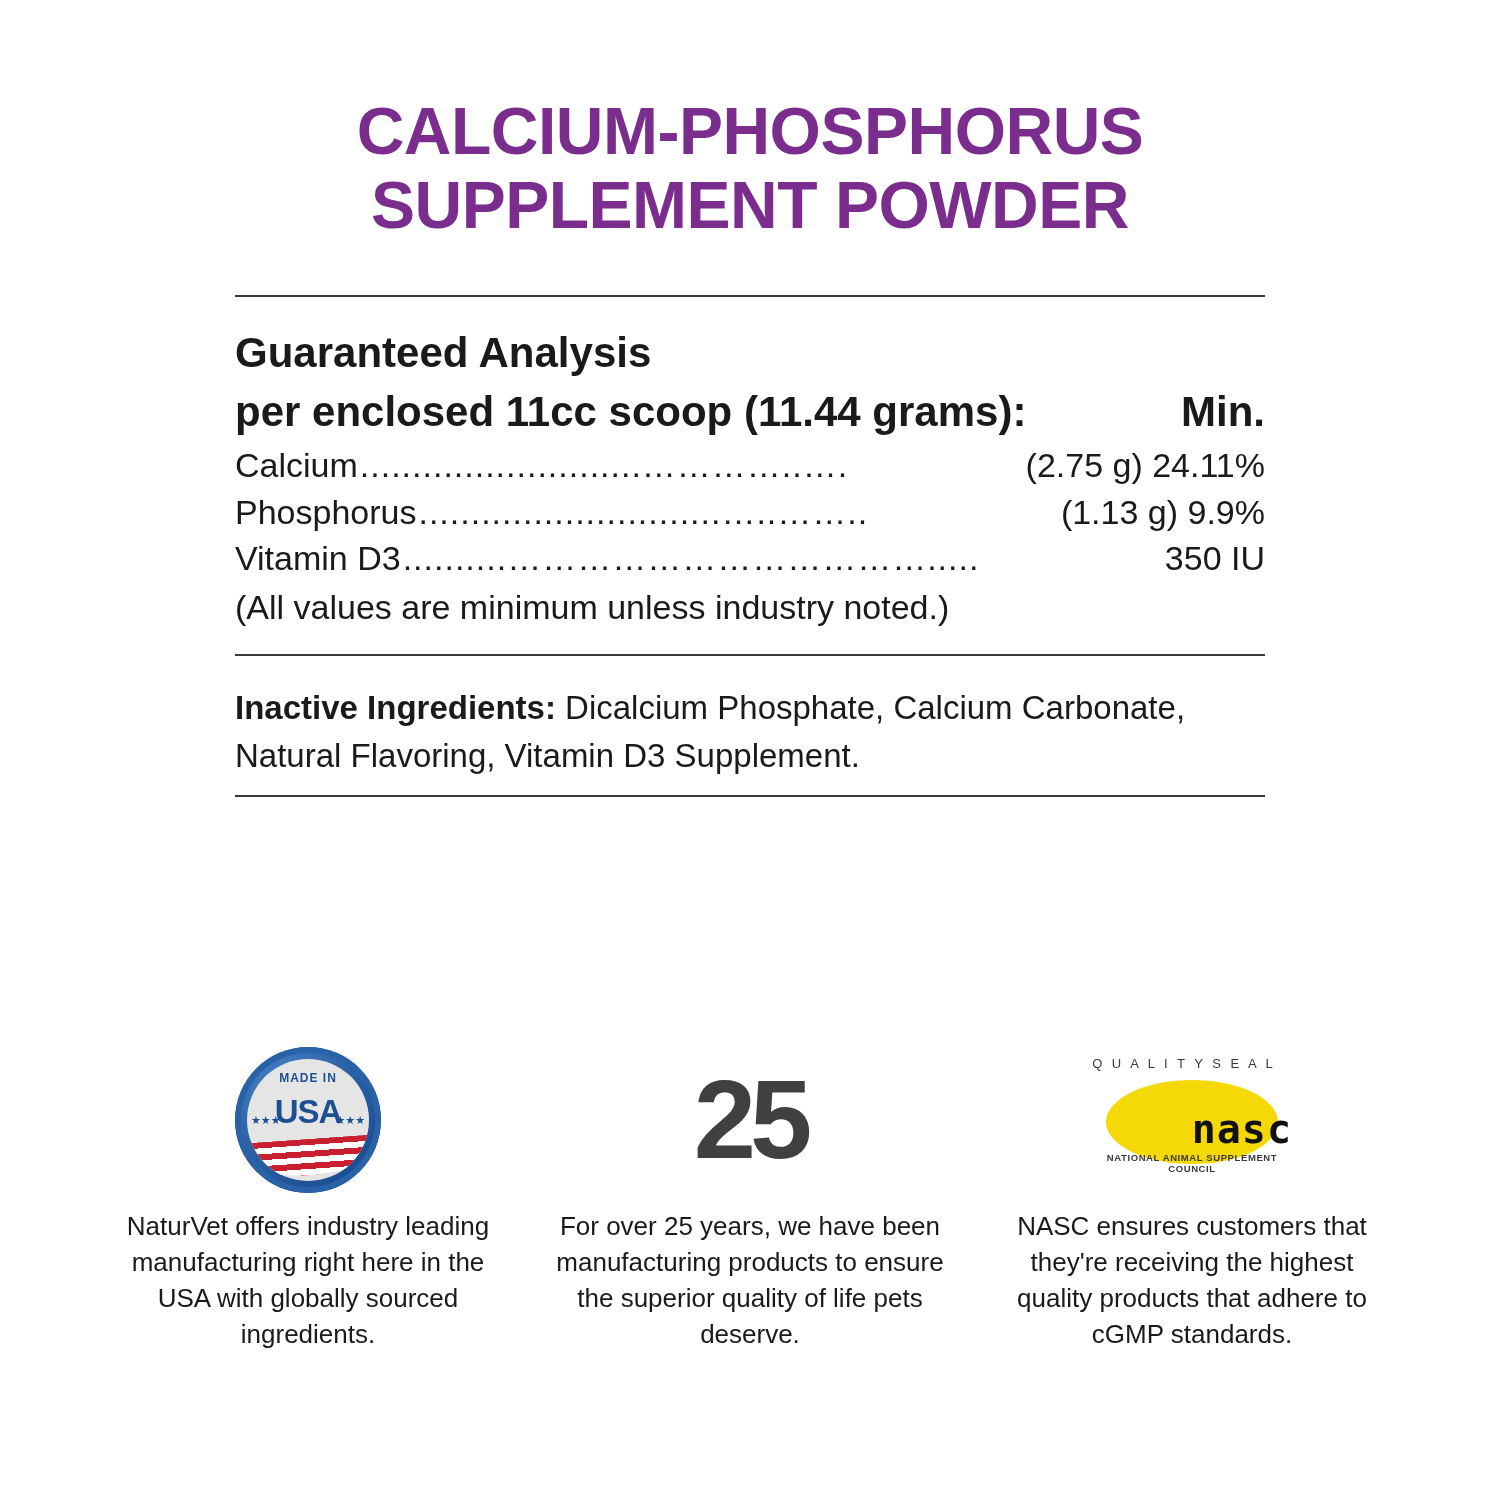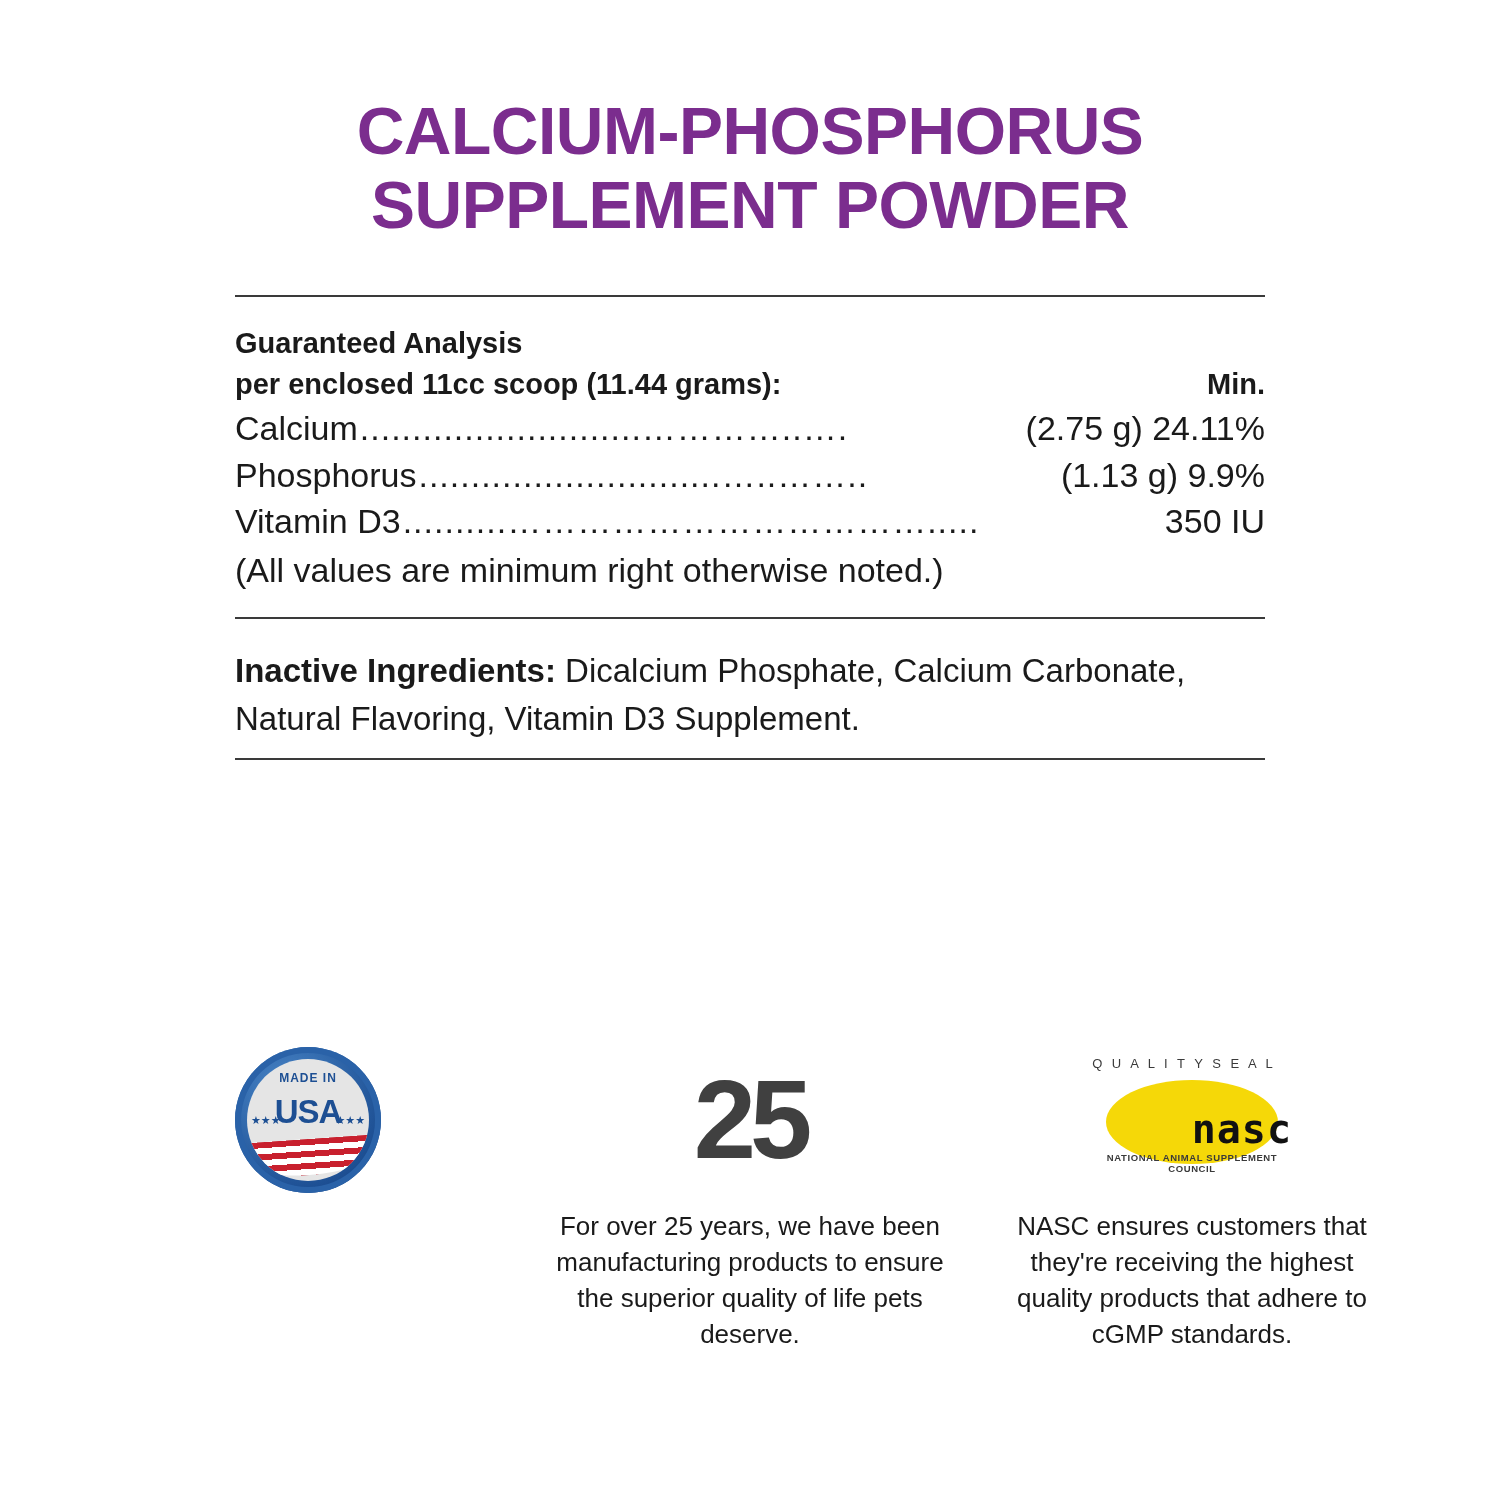--- a/index.html
+++ b/index.html
@@ -45,21 +45,21 @@
   .rule {
     border-top: 2px solid #3a3a3a;
     height: 0;
   }
 
   .ga-block {
     padding-top: 26px;
     padding-bottom: 24px;
   }
   .ga-head {
-    font-size: 29px;
+    font-size: 42px;
     font-weight: bold;
     line-height: 1.42;
   }
   .ga-head-row {
     display: flex;
     justify-content: space-between;
     align-items: baseline;
   }
   .ga-line {
     font-size: 34px;
@@ -270,21 +270,21 @@
         <span class="dots">.............................…..……..</span>
         <span class="val">(1.13 g) 9.9%</span>
       </div>
 
       <div class="ga-line">
         <span class="nm">Vitamin D3</span>
         <span class="dots">..........……………………………….....</span>
         <span class="val">350 IU</span>
       </div>
 
-      <div class="ga-note">(All values are minimum right otherwise noted.)</div>
+      <div class="ga-note">(All values are minimum unless industry noted.)</div>
     </div>
 
     <div class="rule"></div>
 
     <div class="ingredients">
       <b>Inactive Ingredients:</b><span> Dicalcium Phosphate, Calcium Carbonate, Natural Flavoring, Vitamin D3 Supplement.</span>
     </div>
 
     <div class="rule"></div>
 
@@ -298,20 +298,21 @@
           <div class="ring"></div>
           <div class="inner">
             <div class="madein">MADE IN</div>
             <div class="usa">USA</div>
             <div class="stripes"></div>
           </div>
           <div class="stars-l">★★★</div>
           <div class="stars-r">★★★</div>
         </div>
       </div>
+      <div class="badge-cap">NaturVet offers industry leading manufacturing right here in the USA with globally sourced ingredients.</div>
     </div>
 
     <div class="badge">
       <div class="badge-art">
         <div class="years-mark">25</div>
       </div>
       <div class="badge-cap">For over 25 years, we have been manufacturing products to ensure the superior quality of life pets deserve.</div>
     </div>
 
     <div class="badge">

